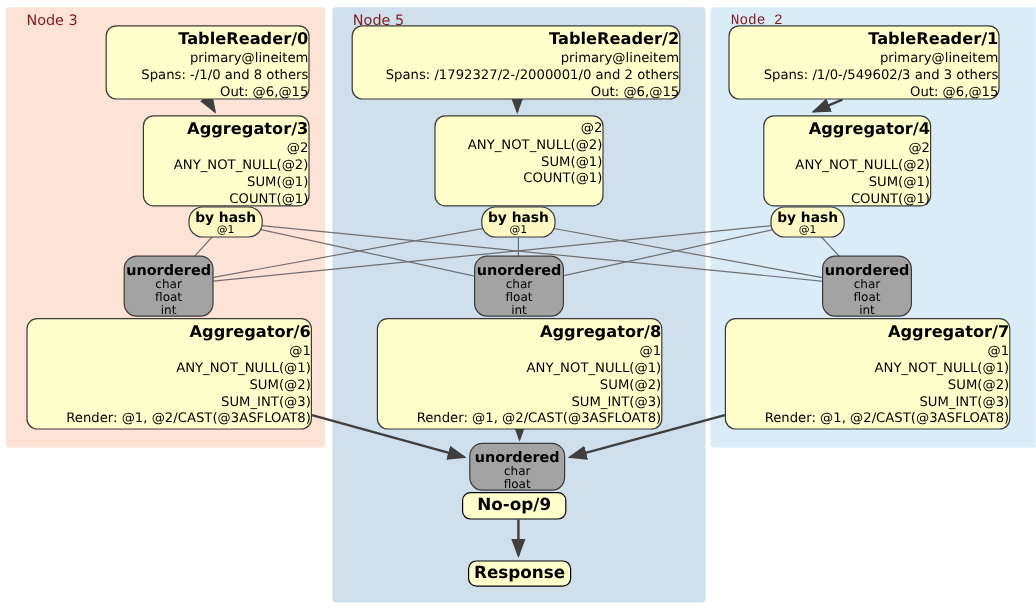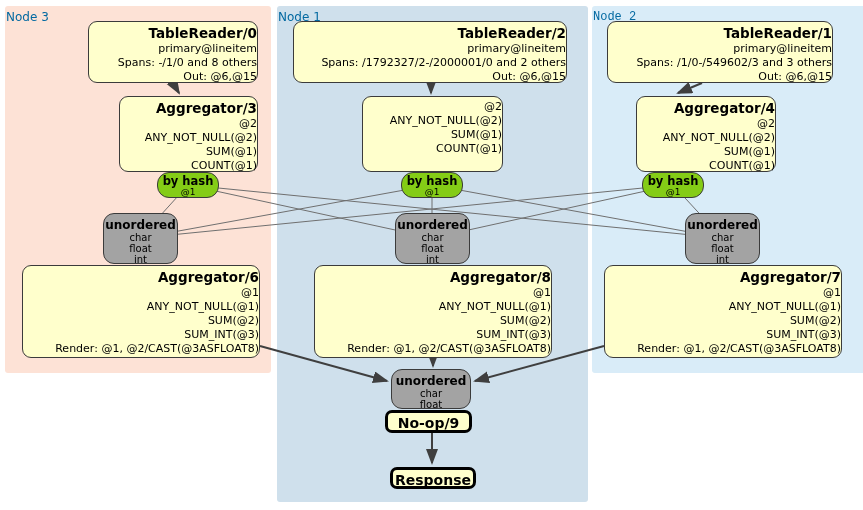--- a/index.html
+++ b/index.html
@@ -1,45 +1,45 @@
 <!DOCTYPE html>
 <html><head>
 <meta charset="utf-8">
 <style>
   html,body{margin:0;padding:0;background:#ffffff;}
   #canvas{
     position:relative;width:863px;height:510px;overflow:hidden;
     font-family:"DejaVu Sans","Liberation Sans",sans-serif;color:#000;
   }
   .region{position:absolute;border-radius:3px;}
-  .region-label{position:absolute;font-size:12px;color:#0369a1;padding:4px 0 0 1px;}
+  .region-label{position:absolute;font-size:12px;color:#7f1d1d;padding:4px 0 0 17px;}
   #region-node3{left:5px;top:6px;width:266px;height:367px;background:#fde2d6;}
   #region-node1{left:277px;top:6px;width:311px;height:496px;background:#cfe0ec;}
   #region-node2{left:592px;top:6px;width:316px;height:367px;background:#d9ecf8;font-family:Liberation Mono, monospace;}
   #edges{position:absolute;left:0;top:0;}
   .box{
     position:absolute;background:#ffffcc;border:1px solid #3b3b3b;border-radius:9px;
     text-align:right;box-sizing:border-box;padding-top:3px;
   }
   .box .title{font-weight:bold;font-size:13.5px;line-height:17px;}
   .box .bline{font-size:11px;line-height:14px;white-space:nowrap;margin-left:10px;}
   .router{
-    position:absolute;background:#84cc16;border:1px solid #3b3b3b;border-radius:12px;
+    position:absolute;background:#fef9c3;border:1px solid #3b3b3b;border-radius:12px;
     text-align:center;box-sizing:border-box;padding-top:2px;
   }
   .router .title{font-weight:bold;font-size:11.5px;line-height:12px;}
   .router .sub{font-size:9px;line-height:10px;}
   .sync{
     position:absolute;background:#a3a3a3;border:1px solid #3b3b3b;border-radius:11px;
     text-align:center;box-sizing:border-box;padding-top:4px;
   }
   .sync .title{font-weight:bold;font-size:12px;line-height:14px;}
   .sync .bline{font-size:10px;line-height:11px;}
   .mini{
-    position:absolute;background:#ffffcc;border:3px solid #000000;border-radius:7px;
+    position:absolute;background:#ffffcc;border:1px solid #000000;border-radius:7px;
     text-align:center;box-sizing:border-box;
   }
   .mini .title{font-weight:bold;font-size:14px;line-height:21px;}
 
   
   #tr0{left:88px;top:21px;width:170px;height:62px;}
   #agg3{left:119px;top:96px;width:139px;height:76px;}
   #hash3{left:157px;top:172px;width:62px;height:26px;}
   #sync3{left:103px;top:213px;width:75px;height:51px;}
   #agg6{left:22px;top:265px;width:238px;height:93px;}
@@ -61,21 +61,21 @@
 </style>
 </head>
 <body>
 
 <div id="canvas">
 
   <div class="region" id="region-node3">
     <div class="region-label">Node 3</div>
   </div>
   <div class="region" id="region-node1">
-    <div class="region-label">Node 1</div>
+    <div class="region-label">Node 5</div>
   </div>
   <div class="region" id="region-node2">
     <div class="region-label">Node 2</div>
   </div>
 
   <svg id="edges" width="863" height="510">
     <defs>
       <marker id="arrow" markerWidth="9" markerHeight="8" refX="7" refY="3" orient="auto">
         <path d="M0,0 L8,3 L0,6 z" fill="#3f3f3f"></path>
       </marker>

